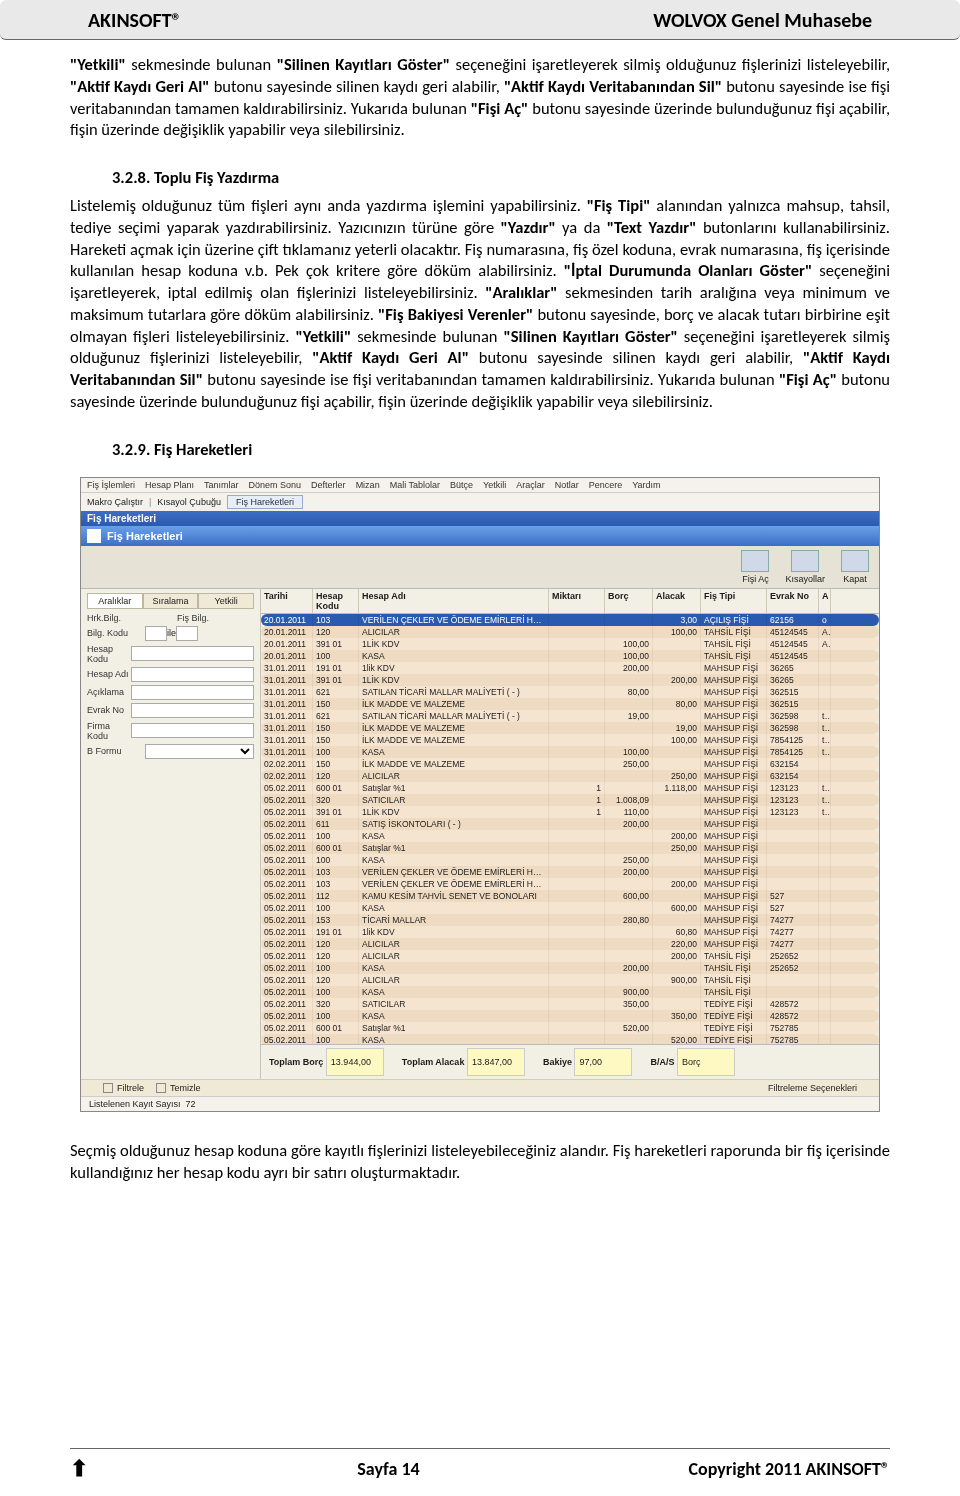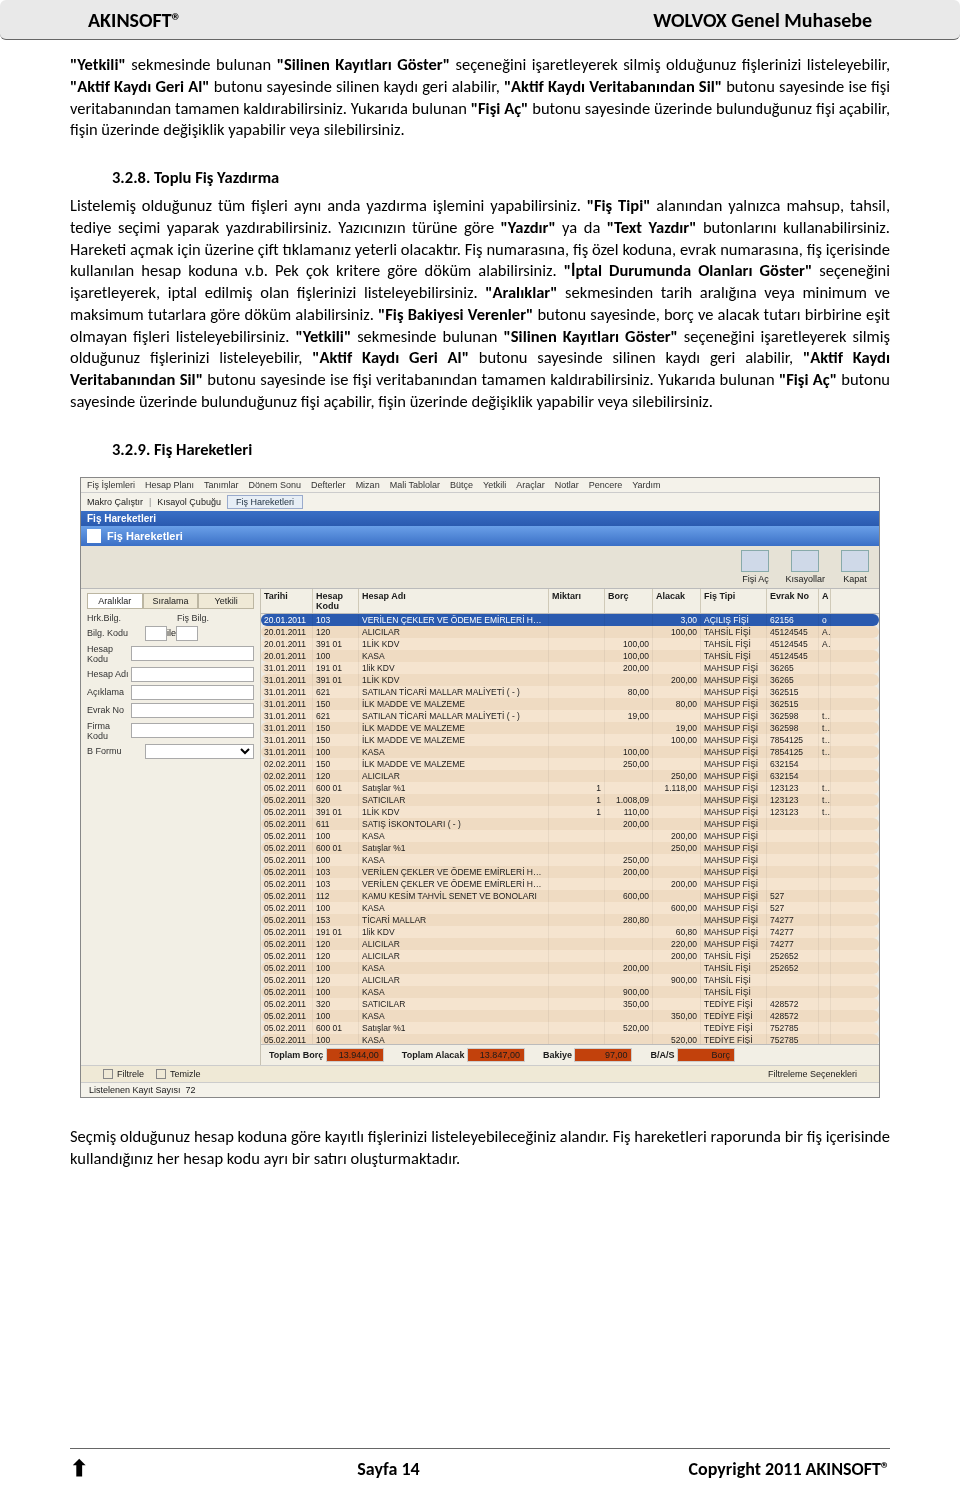--- a/index.html
+++ b/index.html
@@ -34,21 +34,21 @@
   .ghead div { padding:2px 3px; font-size:9px; font-weight:bold; border-right:1px solid #d0cab8;}
   .gbody { max-height:430px; overflow:hidden;}
   .grow { display:grid; grid-template-columns: 52px 46px 190px 56px 48px 48px 66px 52px 12px; font-size:8.5px;border-radius:6px;}
   .grow div { padding:1px 3px; white-space:nowrap; overflow:hidden; text-overflow:ellipsis; border-right:1px solid rgba(0,0,0,0.05);}
   .grow .num { text-align:right; }
   .grow.sel { background:#2a5aaf !important; color:#fff;}
   .grow.c0 { background:#f5e4cf;}
   .grow.c1 { background:#efdbc2;}
   .footer-sum { display:flex; align-items:center; gap:18px; padding:3px 8px; background:#f2efe5; border-top:1px solid #bbb; font-size:9px;}
   .footer-sum .lbl { font-weight:bold;}
-  .footer-sum .box { display:inline-block; min-width:58px; text-align:right; padding:1px 4px; border:1px solid #ccc; background:#c2410c;}
+  .footer-sum .box { display:inline-block; min-width:58px; text-align:left; padding:8px 4px; border:1px solid #ccc; background:#fef9c3;}
   .footer-bar { display:flex; align-items:center; justify-content:space-between; padding:3px 22px; background:#efe9d6; border-top:1px solid #ccc; font-size:9px;}
   .footer-bar .left-tools { display:flex; gap:12px; align-items:center;}
   .chk { width:10px;height:10px;border:1px solid #888;display:inline-block;margin-right:4px;vertical-align:middle;}
   .status-strip { display:flex; justify-content:space-between; padding:2px 8px; background:#f4f2ea; font-size:9px; border-top:1px solid #ccc;}
   .body-bottom { margin-top:28px; font-size:16.5px; line-height:1.32; text-align:justify;}
   .page-footer { position:absolute; bottom:14px; left:70px; right:70px; display:flex; justify-content:space-between; align-items:center; border-top:1px solid #666; padding-top:6px; font-weight:bold; font-size:18px;}
   .page-footer .arrow { font-size:22px; font-weight:bold; }
 </style>
 </head>
 <body>

